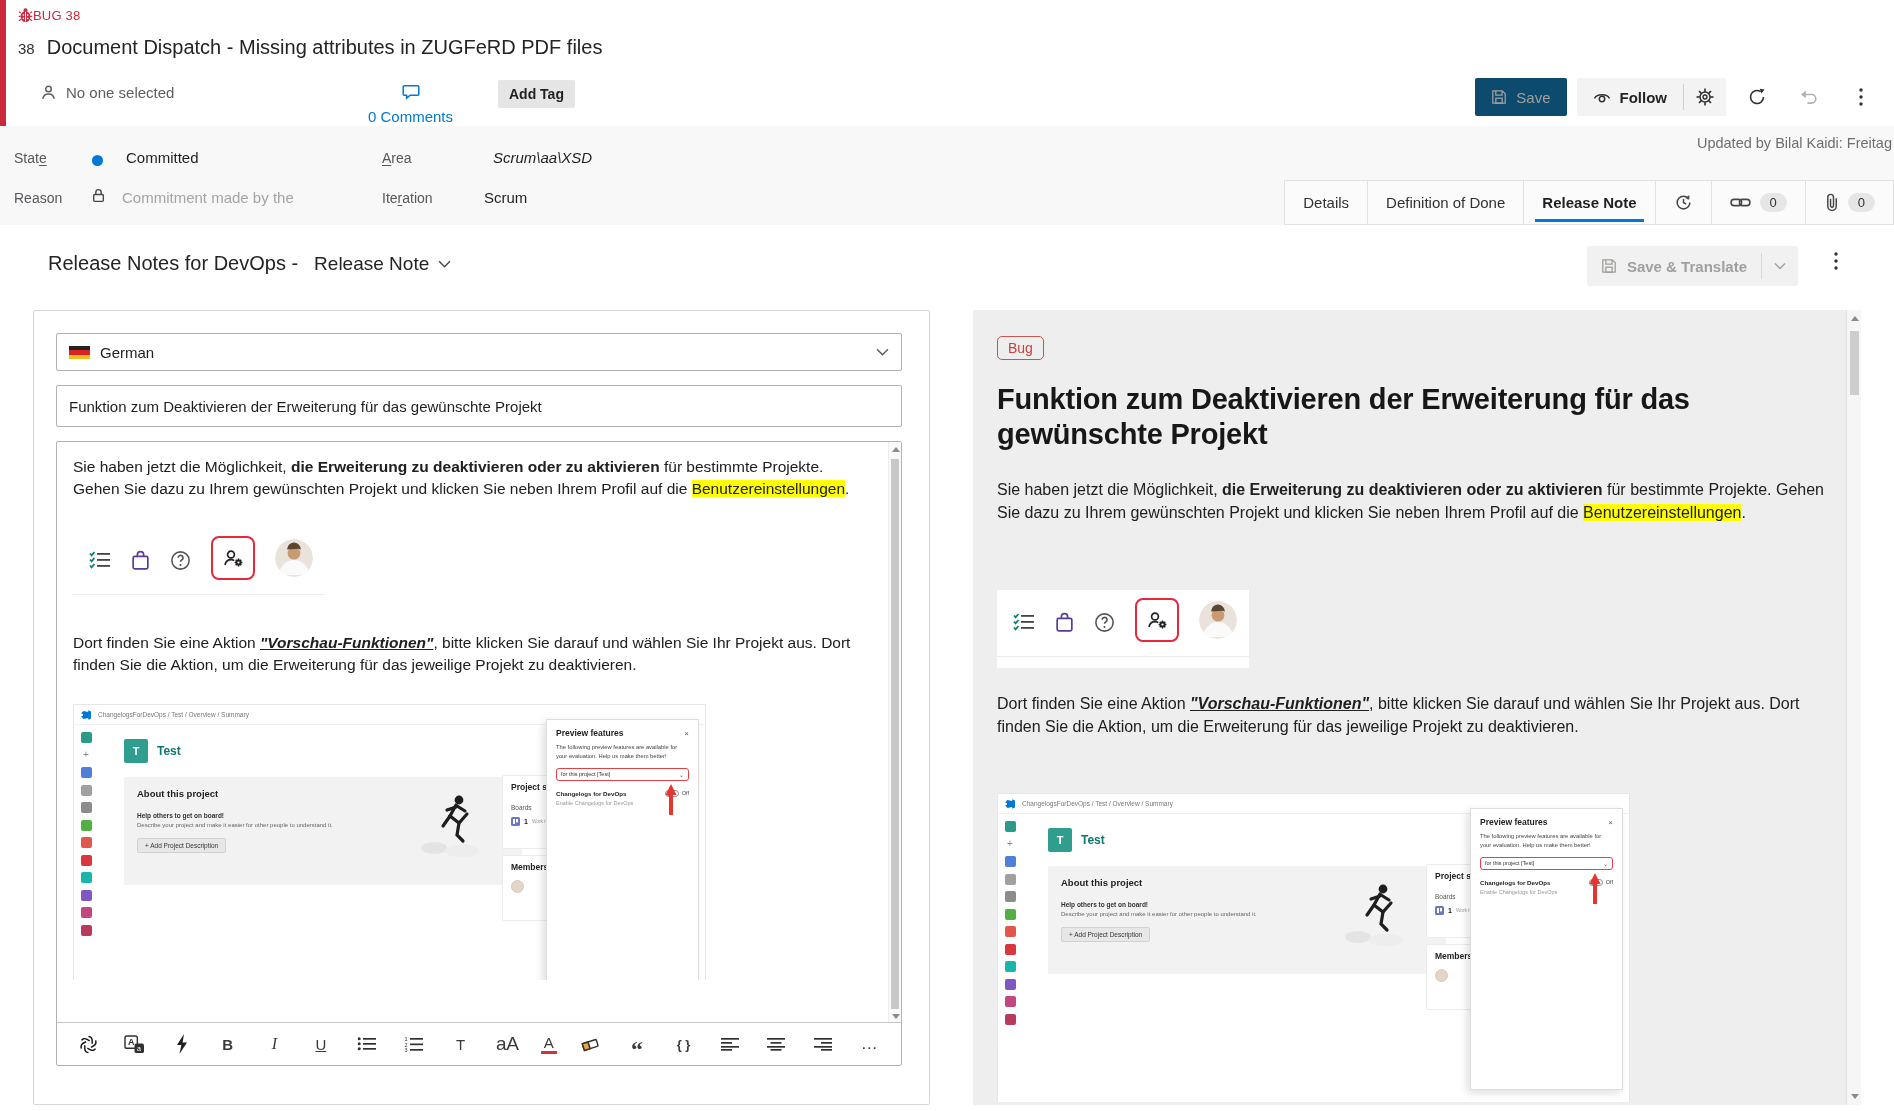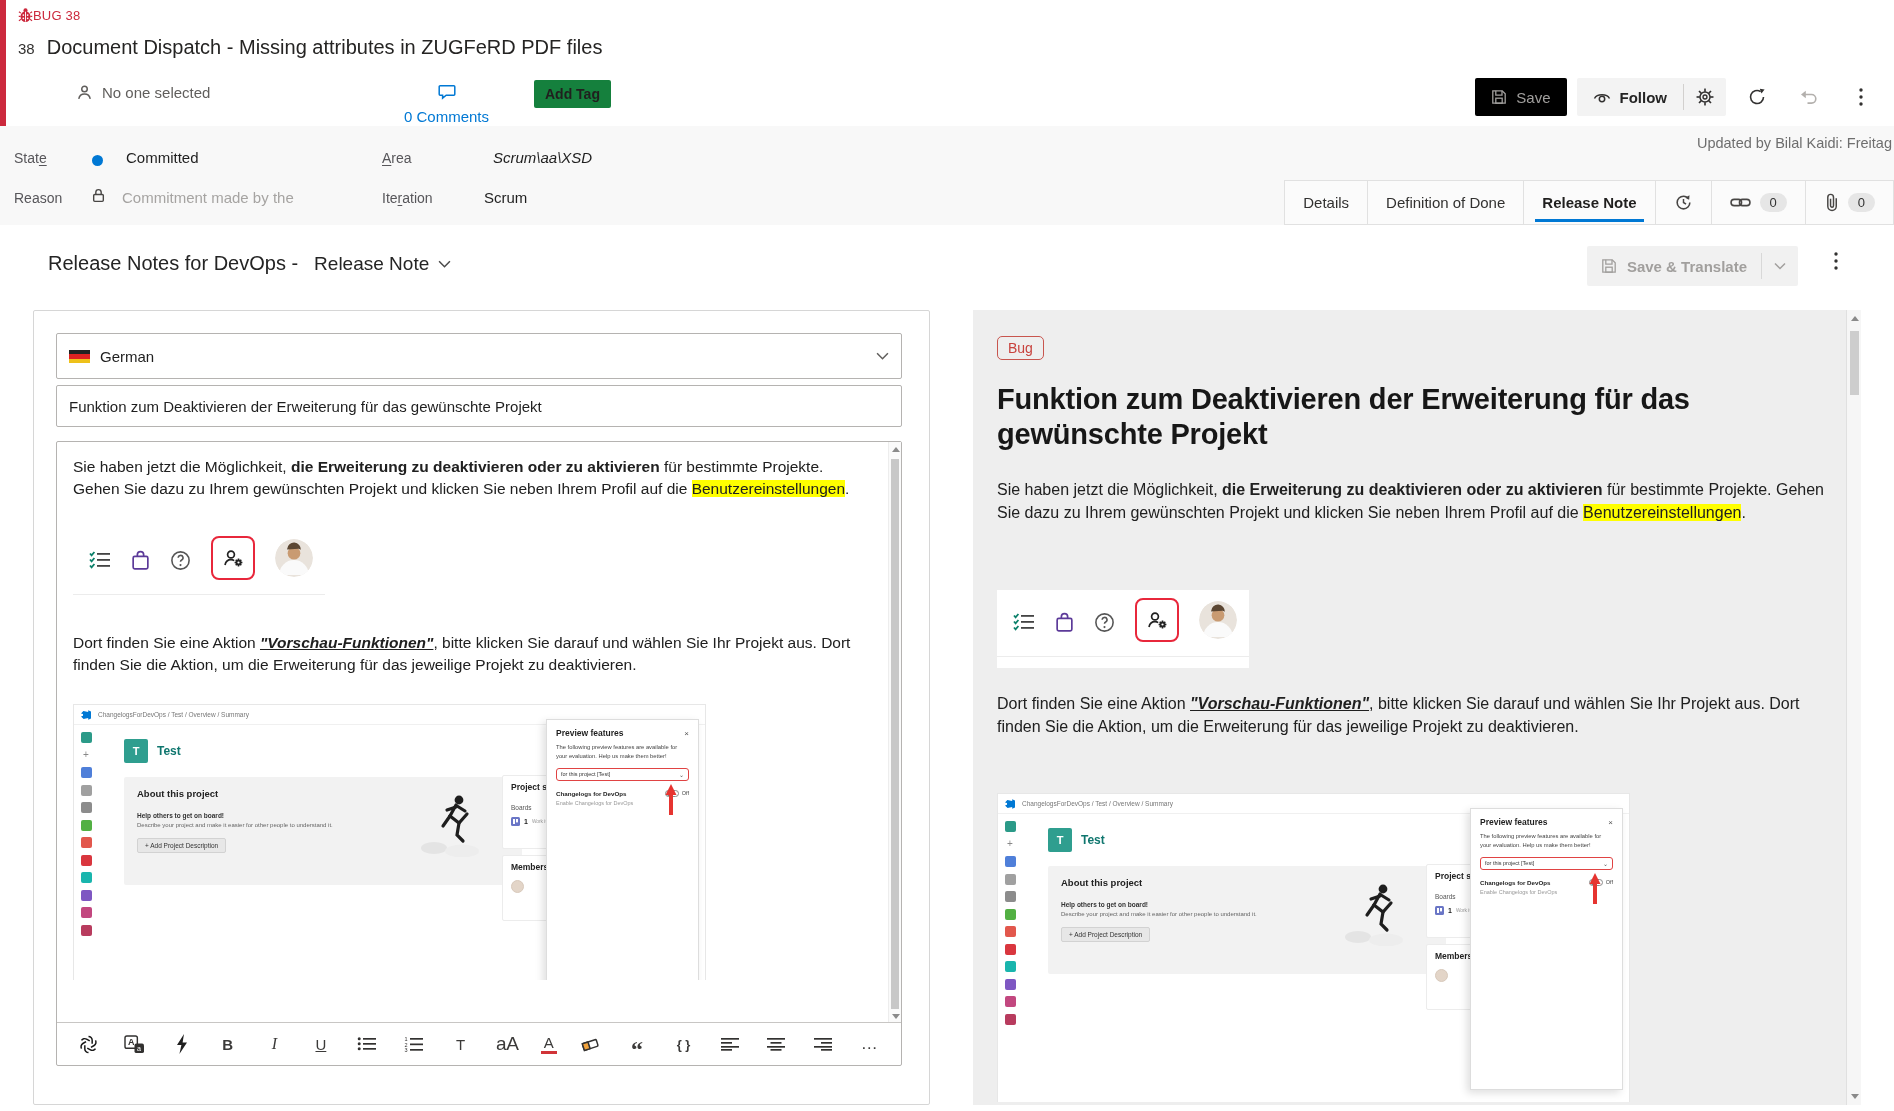--- a/index.html
+++ b/index.html
@@ -9,30 +9,30 @@
   svg { display:block; }
 
   
   #red-stripe { left:0; top:0; width:6px; height:126px; background:#cc293d; }
   #bug-row { left:18px; top:7px; display:flex; align-items:center; }
   #bug-row .bug-label { font-size:13px; color:#cc293d; letter-spacing:.2px; }
   #title-row { left:18px; top:36px; display:flex; align-items:baseline; }
   #title-row .wi-id { font-size:15px; color:#323130; margin-right:12px; }
   #title-row .wi-title { font-size:20px; color:#252423; }
 
-  #hdr-toolbar { left:0; right:0; top:78px; height:40px;margin-left:36px; }
+  #hdr-toolbar { left:0; right:0; top:78px; height:40px; }
   .assignee { left:40px; top:6px; display:flex; align-items:center; gap:9px;
     font-size:15px; color:#605e5c; }
   .comments { left:368px; top:6px; display:flex; align-items:center; gap:8px;
     font-size:15px; color:#0078d4; cursor:pointer;flex-direction:column; }
   .add-tag { left:498px; top:2px; font-size:14px; font-weight:700; color:#201f1e;
-    background:#15803d; padding:6px 11px; border-radius:2px; cursor:pointer; }
+    background:#e5e5e5; padding:6px 11px; border-radius:2px; cursor:pointer; }
   .hdr-actions { right:12px; top:0; display:flex; align-items:center; gap:10px; height:38px; }
   .btn { display:flex; align-items:center; gap:9px; height:38px; padding:0 16px;
-    background:#000000; border-radius:2px; font-size:15px; cursor:pointer; }
+    background:#0c4a6e; border-radius:2px; font-size:15px; cursor:pointer; }
   .btn.disabled { color:#a19f9d; cursor:default; }
   .btn-group { display:flex; align-items:stretch; background:#f3f3f3; border-radius:2px; }
   .btn-group .btn { background:transparent; font-weight:600; color:#242424; }
   .btn-group .split { width:1px; background:#d2d0ce; margin:6px 0; }
   .icon-btn { width:42px; height:38px; display:flex; align-items:center; justify-content:center; cursor:pointer; }
 
   
   #fields { left:0; top:126px; width:1894px; height:99px; background:#f8f8f8; }
   #updated { right:2px; top:9px; font-size:14.5px; color:#6e6e6e; white-space:nowrap; }
   .f-label { font-size:14px; color:#57565a; }
@@ -62,21 +62,21 @@
     font-size:15px; font-weight:600; color:#a19f9d; }
   #save-translate .split { width:1px; background:#d8d8d8; margin:7px 0; }
   #save-translate .chev { display:flex; align-items:center; padding:0 12px; }
   #rn-kebab { right:56px; top:252px; }
 
   
   #left-card { left:33px; top:310px; width:897px; height:795px; background:#fff;
     border:1px solid #d6d6d6; border-radius:2px; }
   .field-box { position:absolute; left:22px; right:27px; border:1px solid #b5b3b1;
     border-radius:2px; background:#fff; }
-  #lang-select { top:22px; height:46px; display:flex; align-items:center; gap:10px;
+  #lang-select { top:22px; height:38px; display:flex; align-items:center; gap:10px;
     padding:0 12px; cursor:pointer; }
   #lang-select .flag { width:21px; height:13px;
     background:linear-gradient(#222 33%, #d22 33%, #d22 66%, #eec11a 66%); }
   #lang-select .lbl { font-size:15px; color:#1f1f1f; flex:1; }
   #note-title-input { top:74px; height:42px; display:flex; align-items:center;
     padding:0 12px; font-size:15px; color:#1f1f1f; }
   #editor-box { top:130px; height:625px; border:1px solid #b5b3b1; border-radius:2px;
     position:absolute; left:22px; right:27px; background:#fff; }
   #editor-content { position:absolute; left:0; right:13px; top:0; height:581px;
     overflow:hidden; padding:14px 16px 0 16px; }

